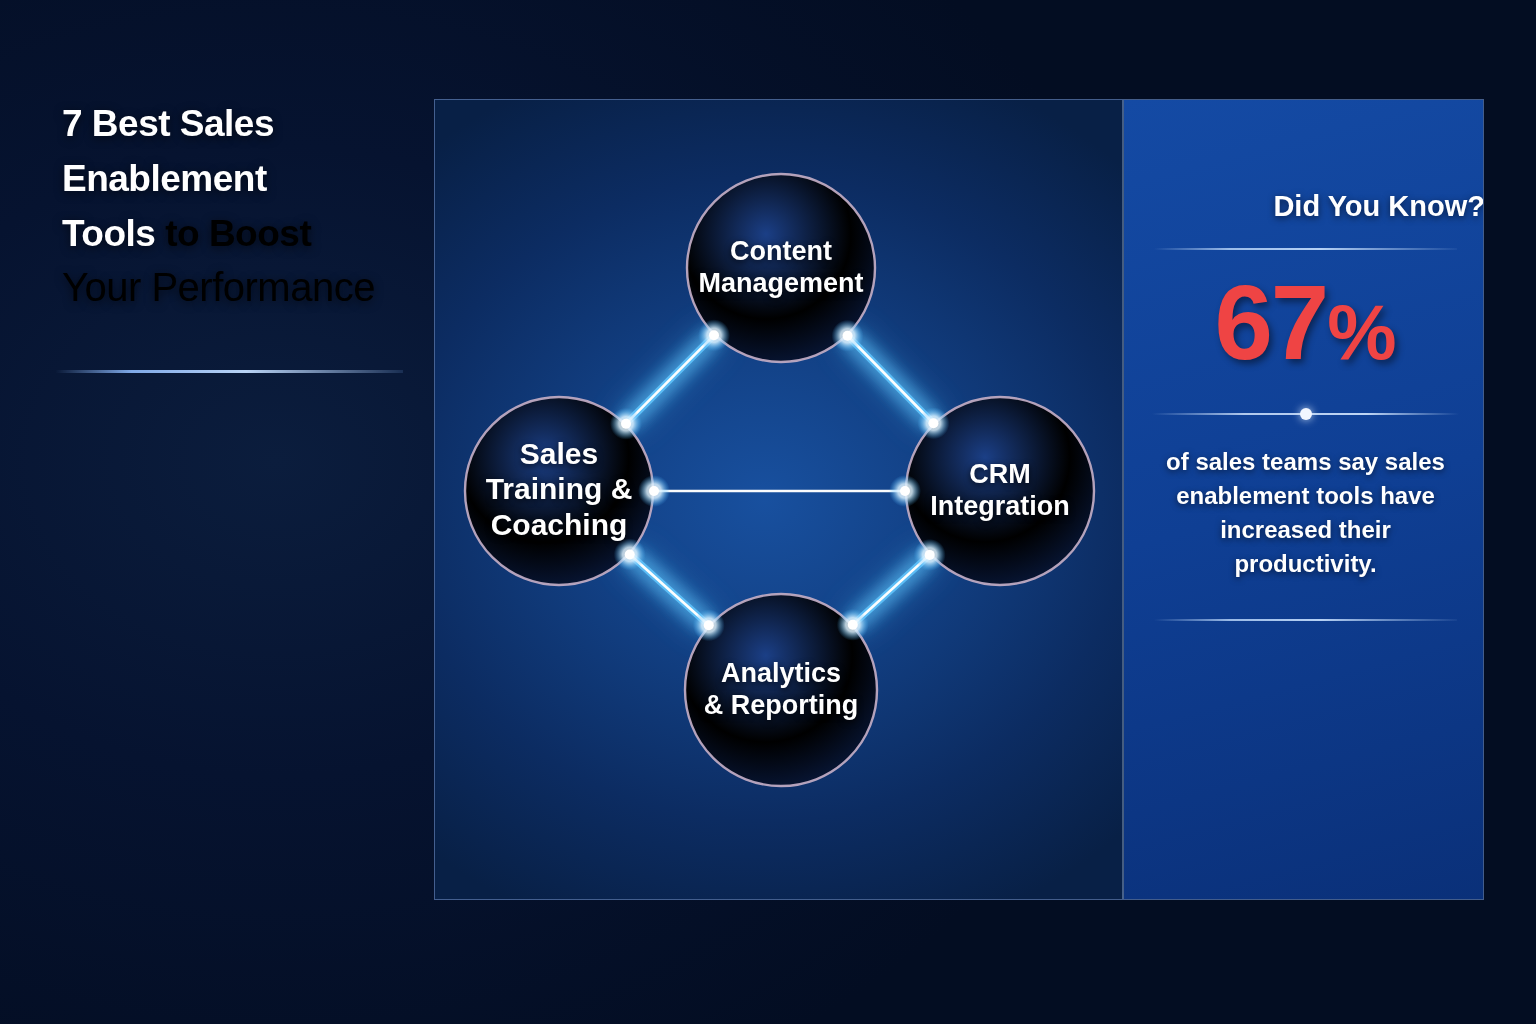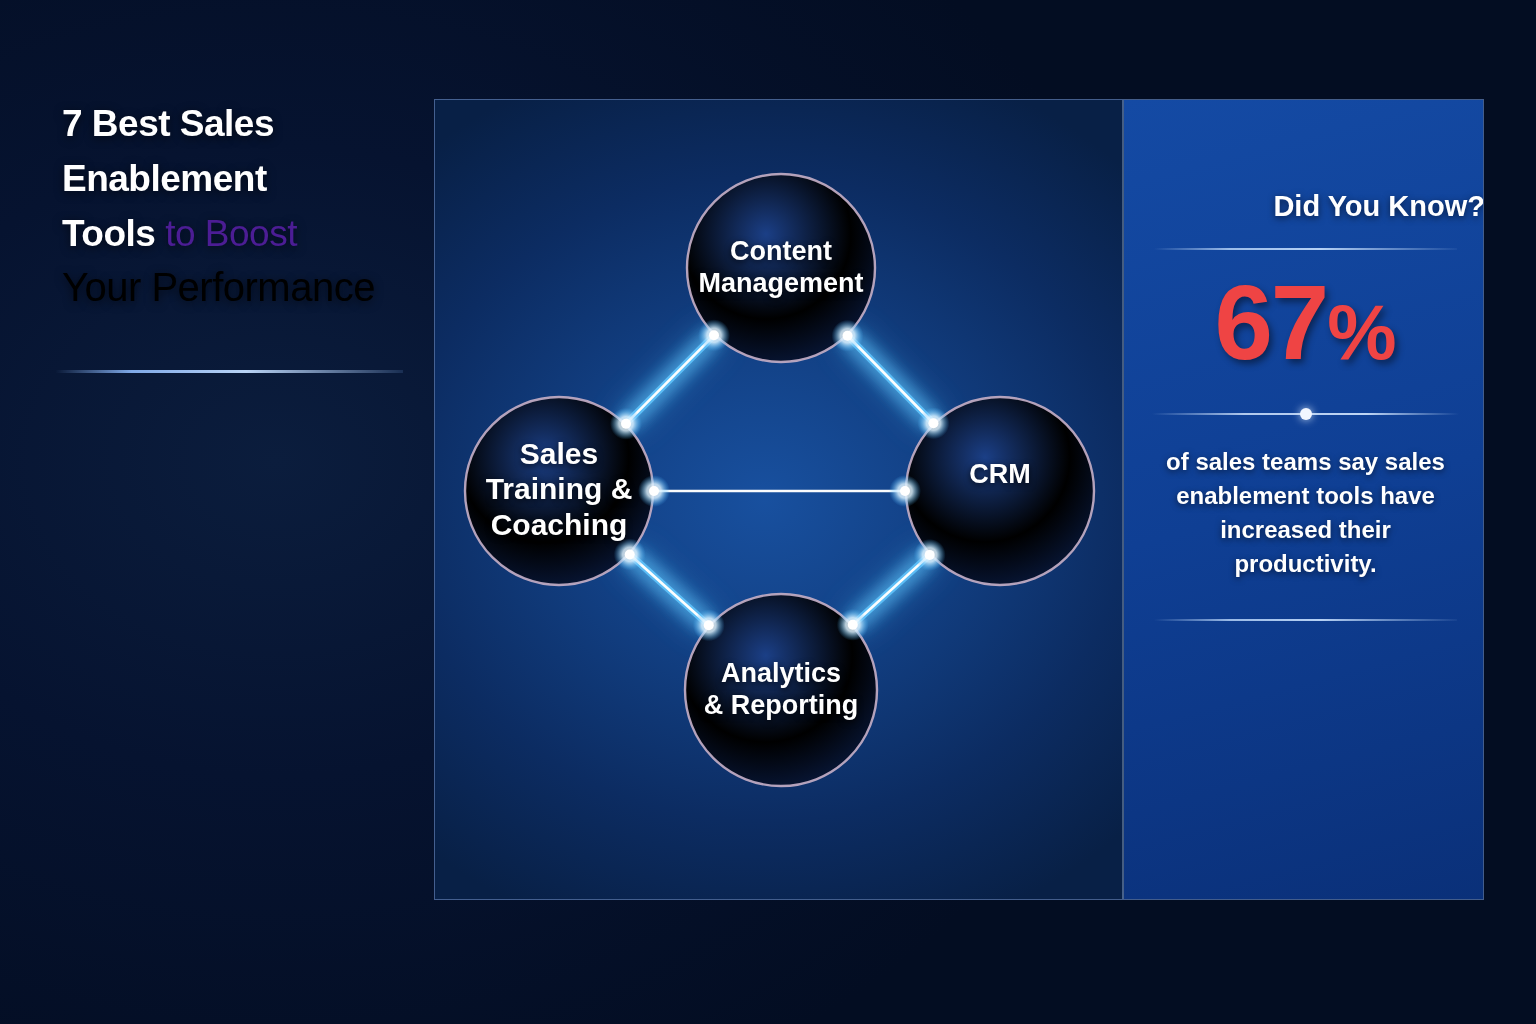--- a/index.html
+++ b/index.html
@@ -21,21 +21,21 @@
   }
   .title-line {
     color:#ffffff;
     font-size:37px;
     line-height:55px;
     letter-spacing:-0.5px;
     white-space:nowrap;
     text-shadow:0 2px 10px rgba(0,0,0,.6);
   }
   .t-bold { font-weight:700; }
-  .t-light { font-weight:400; color:#4c1d95; }
+  .t-light { font-weight:700; color:#000000; }
   .title-line .t-bold, .title-line .t-light { display:inline; }
   #title-line-4 { font-size:40px; font-weight:400; color:#000000; line-height:52px; }
   #title-underline {
     position:absolute; left:55px; top:370px; width:348px; height:3px;
     background:linear-gradient(90deg, rgba(120,170,240,0) 0%, #7fa9e8 22%, #b9d3f5 55%, rgba(120,170,240,0.15) 100%);
     filter:blur(0.3px);
   }
 
   
   #main-panel {
@@ -238,20 +238,21 @@
           <circle cx="494.6911679253227" cy="454.8879341683141" r="5" fill="#ffffff"></circle>
         </g>
     </svg>
     <div id="node-labels">
         <div class="node-label" style="font-size: 27px; left: 236px; top: 136.14px; text-align: center;">
           <div>Content</div>
           <div>Management</div>
         </div>
         <div class="node-label" style="font-size: 27px; left: 455px; top: 359.14px;">
           <div>CRM</div>
+          <div>Integration</div>
         </div>
         <div class="node-label" style="font-size: 27px; left: 236px; top: 558.14px;">
           <div>Analytics</div>
           <div>&amp; Reporting</div>
         </div>
         <div class="node-label" style="font-size: 30px; left: 14px; top: 336px;">
           <div>Sales</div>
           <div>Training &amp;</div>
           <div>Coaching</div>
         </div>

